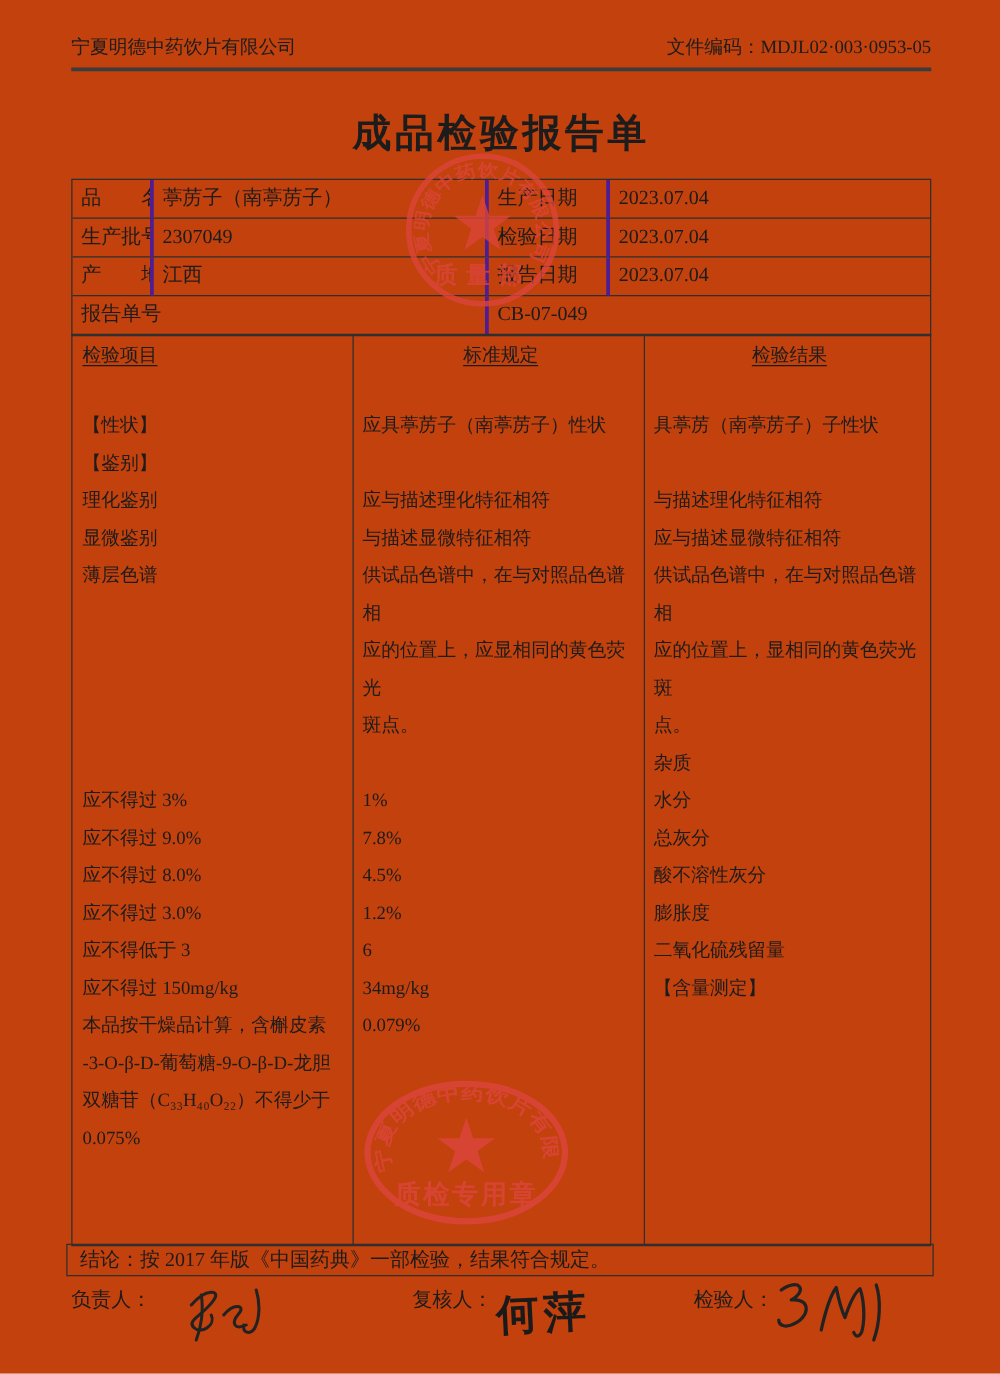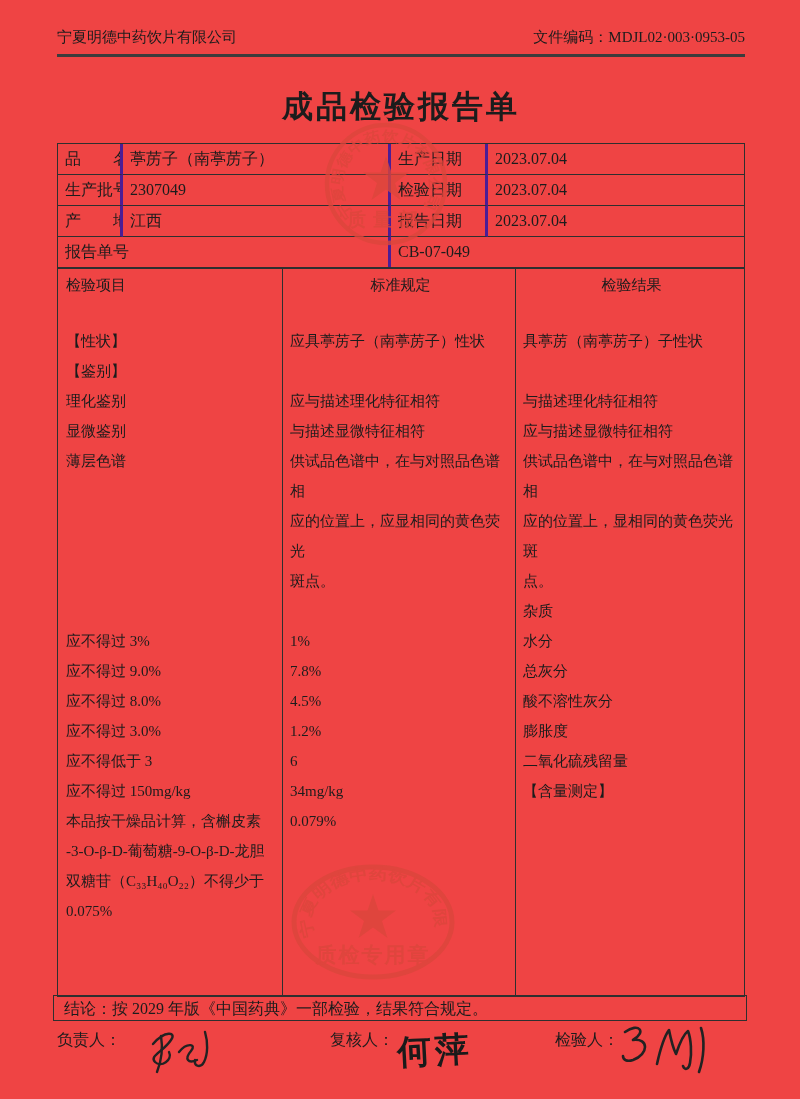--- a/index.html
+++ b/index.html
@@ -1,17 +1,17 @@
 <!DOCTYPE html>
 <html><head>
 <meta charset="utf-8">
 <style>
   html,body{margin:0;padding:0;background:#ffffff;}
   .sheet{
-    position:relative;width:800px;height:1099px;background:#ef4444;
+    position:relative;width:800px;height:1099px;background:#c2410c;
     font-family:"Liberation Serif","DejaVu Serif",serif;color:#1c1c1c;
     overflow:hidden;
   }
   
   .pagehead{
     position:absolute;left:57px;top:28px;width:688px;
     display:flex;justify-content:space-between;align-items:flex-end;
     font-size:15px;padding-bottom:7px;border-bottom:3px solid #3c3c3c;
   }
   
@@ -40,21 +40,21 @@
   }
   .maintable .vline{position:absolute;top:0;bottom:0;width:1px;background:#2f2f2f;}
   .maintable .vline.v1{left:224px;}
   .maintable .vline.v2{left:457px;}
   .mt-grid{
     display:grid;grid-template-columns:224px 233px 229px;
     grid-auto-rows:min-content;width:100%;
   }
   .mt-cell{line-height:30px;min-height:30px;padding:0 4px 0 8px;white-space:pre-line;}
   .mt-head{line-height:34px;min-height:34px;}
-  .mt-head span{text-underline-offset:3px;}
+  .mt-head span{text-decoration:underline;text-underline-offset:3px;}
   .mt-head.c2,.mt-head.c3{text-align:center;}
   .mt-spacer{height:24px;}
   
   .conclusion{
     position:absolute;left:53px;top:995px;width:694px;height:26px;
     border:1px solid #2f2f2f;line-height:26px;font-size:16px;padding-left:10px;
     box-sizing:border-box;background:transparent;
   }
   
   .sigbar{position:absolute;left:57px;top:1028px;width:700px;height:66px;font-size:16px;}
@@ -154,21 +154,21 @@
         <div class="mt-cell c2">应不得过 150mg/kg</div>
         <div class="mt-cell c3">34mg/kg</div>
         <div class="mt-cell c1">【含量测定】</div>
         <div class="mt-cell c2">本品按干燥品计算，含槲皮素
 -3-O-β-D-葡萄糖-9-O-β-D-龙胆
 双糖苷（C₃₃H₄₀O₂₂）不得少于 0.075%</div>
         <div class="mt-cell c3">0.079%</div>
       </div>
   </div>
 
-  <div class="conclusion">结论：按 2029 年版《中国药典》一部检验，结果符合规定。</div>
+  <div class="conclusion">结论：按 2017 年版《中国药典》一部检验，结果符合规定。</div>
 
   <div class="sigbar">
     <span class="siglabel l1">负责人：</span>
     <span class="siglabel l2">复核人：</span>
     <span class="siglabel l3">检验人：</span>
 
     <svg class="sig-svg" style="left:82px;top:-6px;" width="90" height="62" viewBox="0 0 90 62">
       <g fill="none" stroke="#222" stroke-width="2.4" stroke-linecap="round" stroke-linejoin="round">
         <path d="M14,22 C26,8 38,10 32,18 C24,30 10,34 16,40 C22,46 34,38 30,30"></path>
         <path d="M22,14 C24,26 22,40 18,50"></path>

